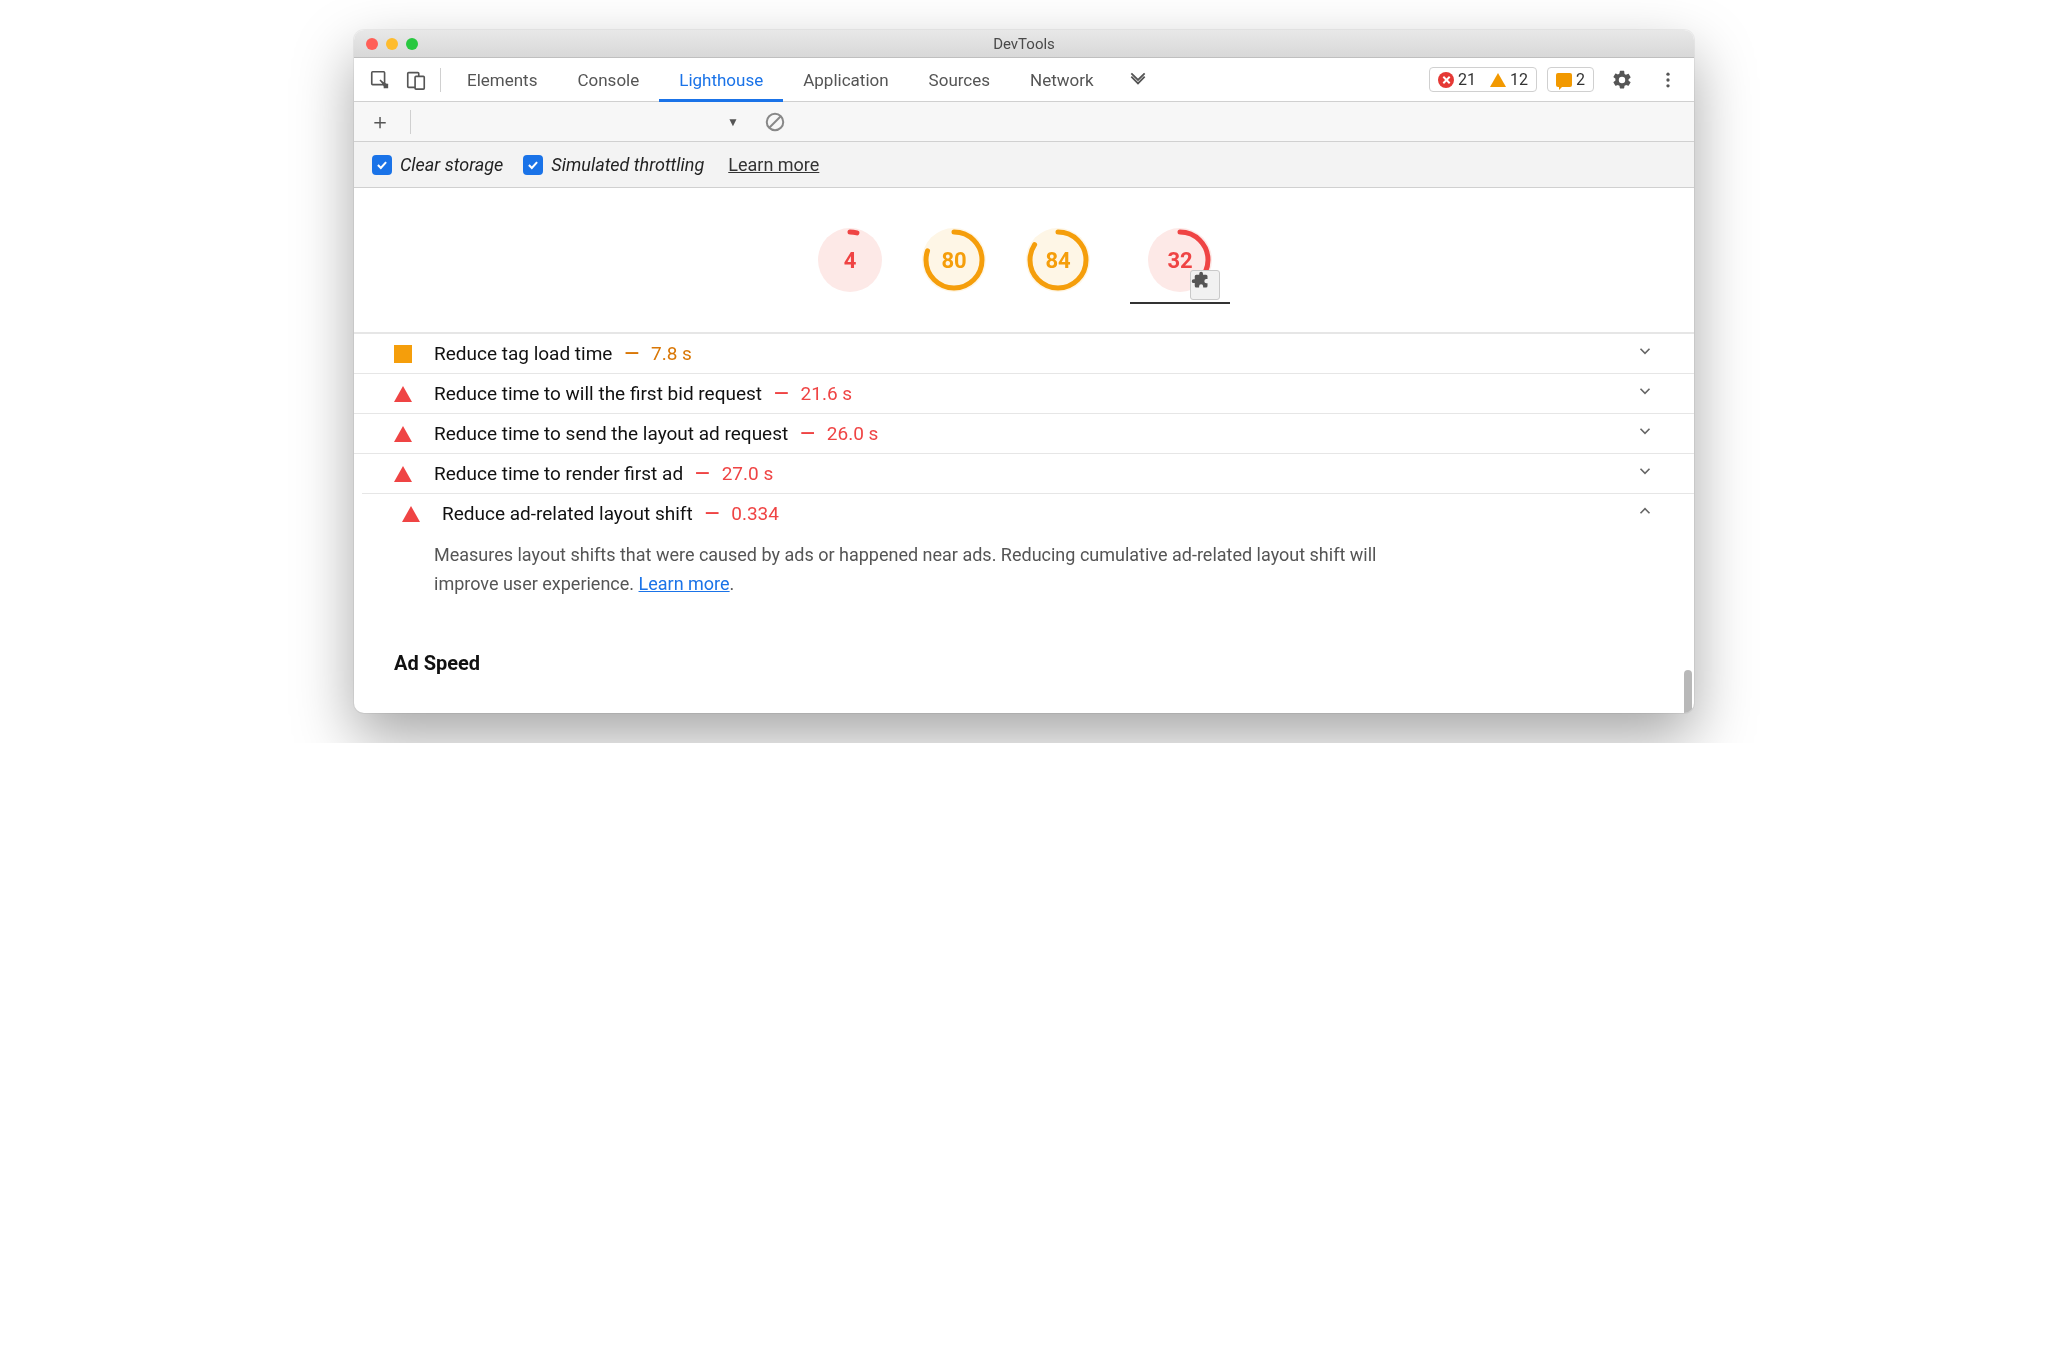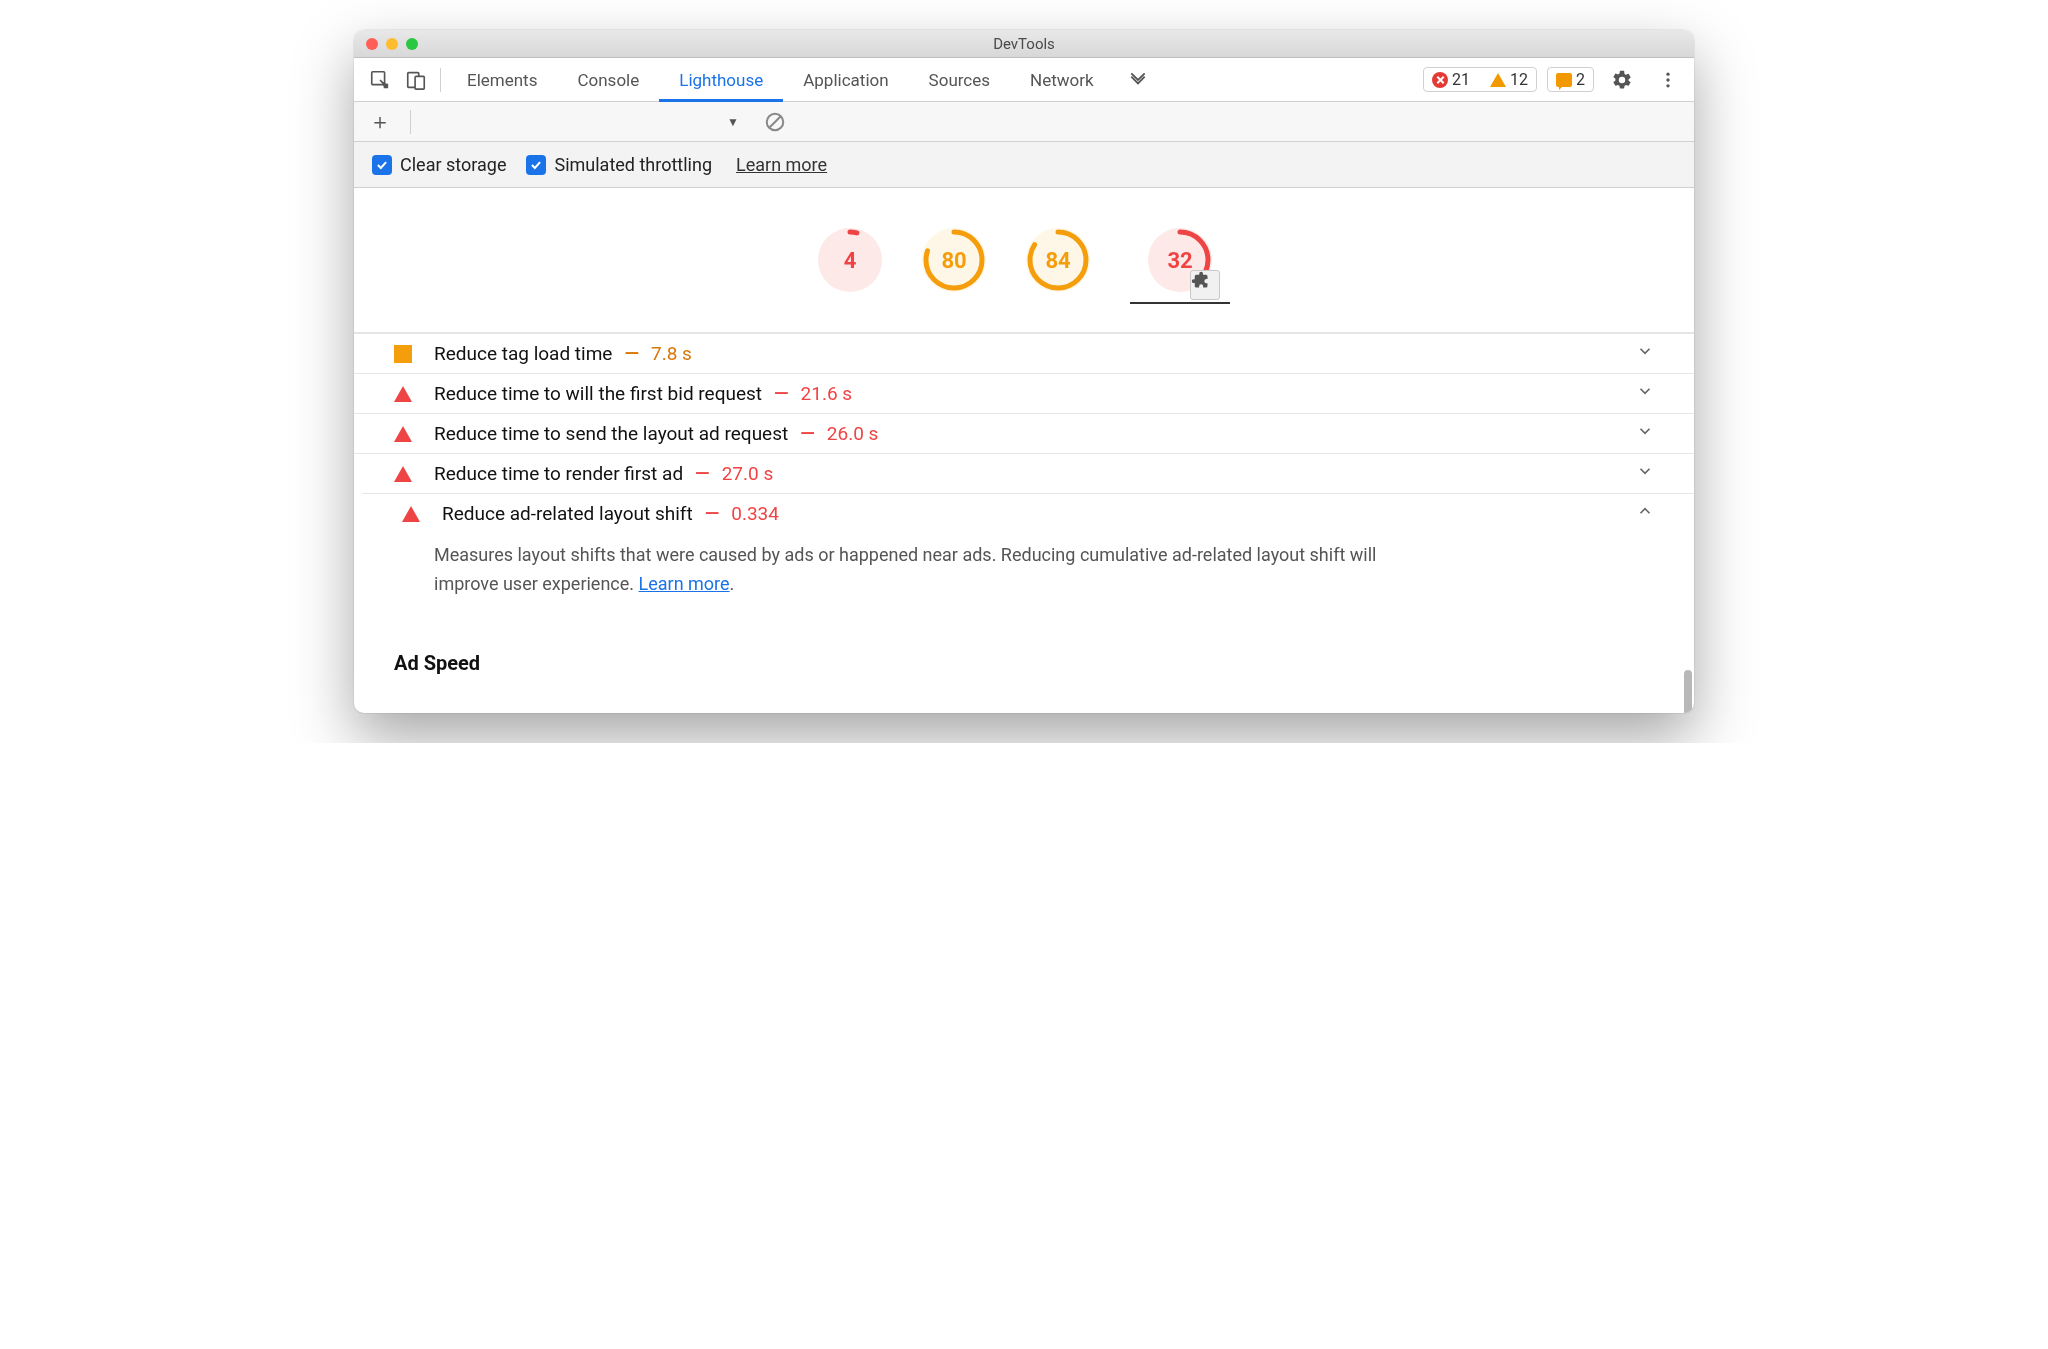--- a/index.html
+++ b/index.html
@@ -87,21 +87,21 @@
       align-items: center;
       gap: 10px;
     }
     .badge-group {
       display: inline-flex;
       align-items: center;
       border: 1px solid #d0d0d0;
       border-radius: 4px;
       padding: 2px 8px;
       font-size: 16px;
-      gap: 20px;
+      gap: 14px;
       color: #333;
     }
     .badge-group .bi { display: inline-flex; align-items: center; gap: 4px; }
     .icon-circle-red {
       width: 16px; height: 16px; border-radius: 50%; background: #e53935;
       position: relative;
     }
     .icon-circle-red::before,
     .icon-circle-red::after {
       content: ""; position: absolute; background: #fff; width: 9px; height: 2px; top: 7px; left: 3.5px;
@@ -155,21 +155,21 @@
       font-size: 18px;
       color: #222;
     }
     .checkbox {
       width: 20px; height: 20px; border-radius: 4px; background: #1a73e8;
       display: inline-flex; align-items: center; justify-content: center;
       margin-right: 8px;
       flex-shrink: 0;
     }
     .checkbox svg { display: block; }
-    .optlabel { display: inline-flex; align-items: center; }
+    .optlabel { display: inline-flex; align-items: center; font-style: italic; }
     .learn-more-link { text-decoration: underline; color: #333; margin-left: 4px; }
     .content {
       padding: 0 0 20px;
     }
     .gauges {
       display: flex;
       justify-content: center;
       gap: 40px;
       padding: 40px 0 28px;
       border-bottom: 1px solid #e6e6e6;

